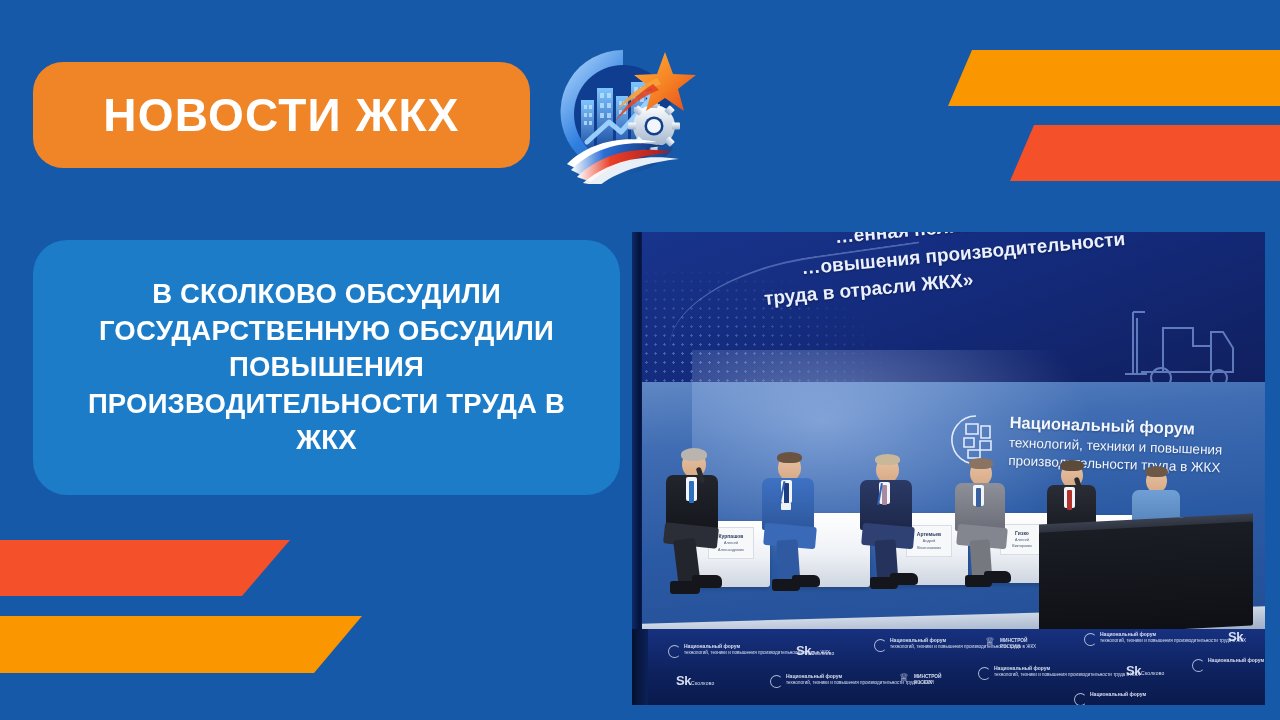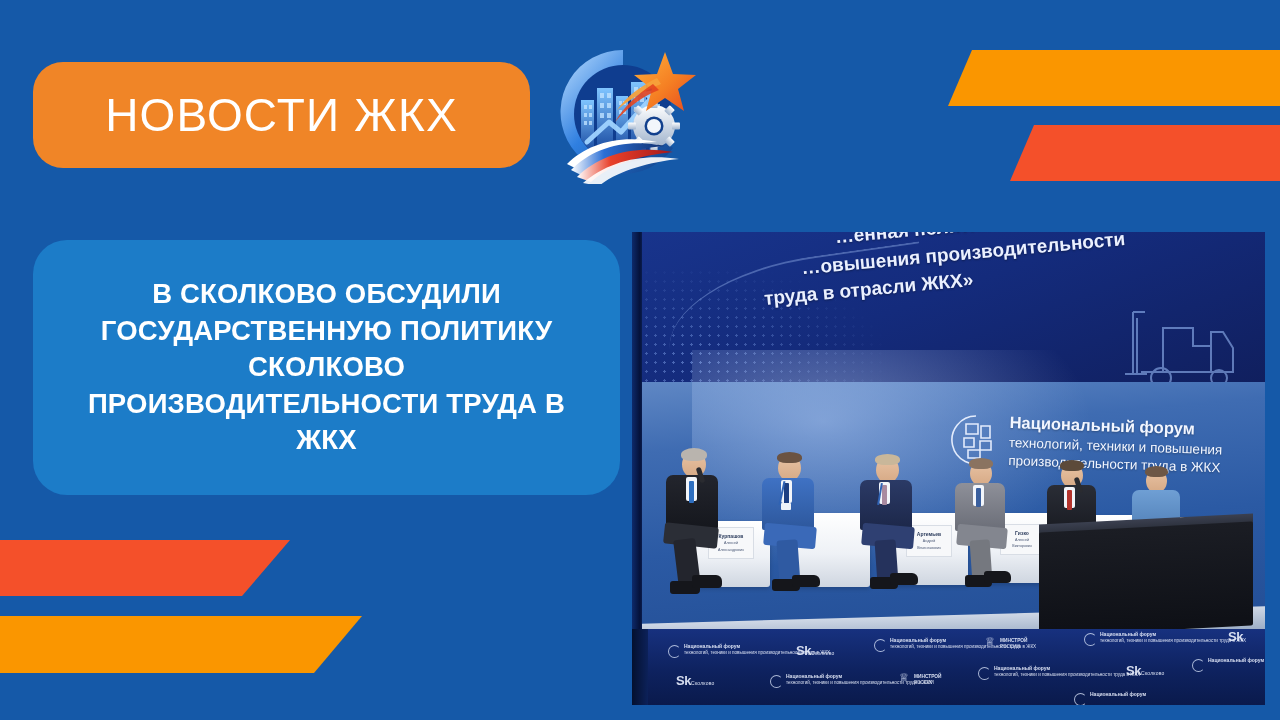--- a/index.html
+++ b/index.html
@@ -44,21 +44,21 @@
     position: absolute;
     left: 33px; top: 62px;
     width: 497px; height: 106px;
     background: #F08527;
     border-radius: 30px;
     display: flex; align-items: center; justify-content: center;
   }
   .header-pill-label {
     color: #FFFFFF;
     font-size: 46px;
-    font-weight: normal;
+    font-weight: bold;
     letter-spacing: 1.2px;
     white-space: nowrap;
   }
 
   
   .logo-emblem {
     position: absolute;
     left: 553px; top: 38px;
     width: 146px; height: 146px;
   }
@@ -395,21 +395,21 @@
       <path d="M100 46 C84 56 70 70 62 84 C74 70 90 58 106 52 Z" fill="#e4451f" opacity=".9"></path>
 
       <path d="M14 126 C34 106 66 96 104 104 C76 104 44 116 26 132 Z" fill="#ffffff"></path>
       <path d="M18 132 C40 110 72 100 112 108 C80 110 48 120 30 138 Z" fill="url(#gRibB)"></path>
       <path d="M24 139 C46 117 80 107 120 114 C88 117 56 127 38 144 Z" fill="url(#gRibR)"></path>
       <path d="M30 145 C54 124 88 115 126 121 C96 124 64 133 46 148 Z" fill="#ffffff" opacity=".9"></path>
     </svg>
   </div>
 
   <div class="headline-card">
-    <div class="headline-text">В СКОЛКОВО ОБСУДИЛИ ГОСУДАРСТВЕННУЮ ПОЛИТИКУ СКОЛКОВО ПРОИЗВОДИТЕЛЬНОСТИ ТРУДА В ЖКХ</div>
+    <div class="headline-text">В СКОЛКОВО ОБСУДИЛИ ГОСУДАРСТВЕННУЮ ОБСУДИЛИ ПОВЫШЕНИЯ ПРОИЗВОДИТЕЛЬНОСТИ ТРУДА В ЖКХ</div>
   </div>
 
   <div class="photo">
     <div class="photo-inner">
 
       <div class="room-edge"></div>
 
       <div class="proj-screen">
         <div class="proj-dots"></div>
         <div class="proj-swoosh"></div>

